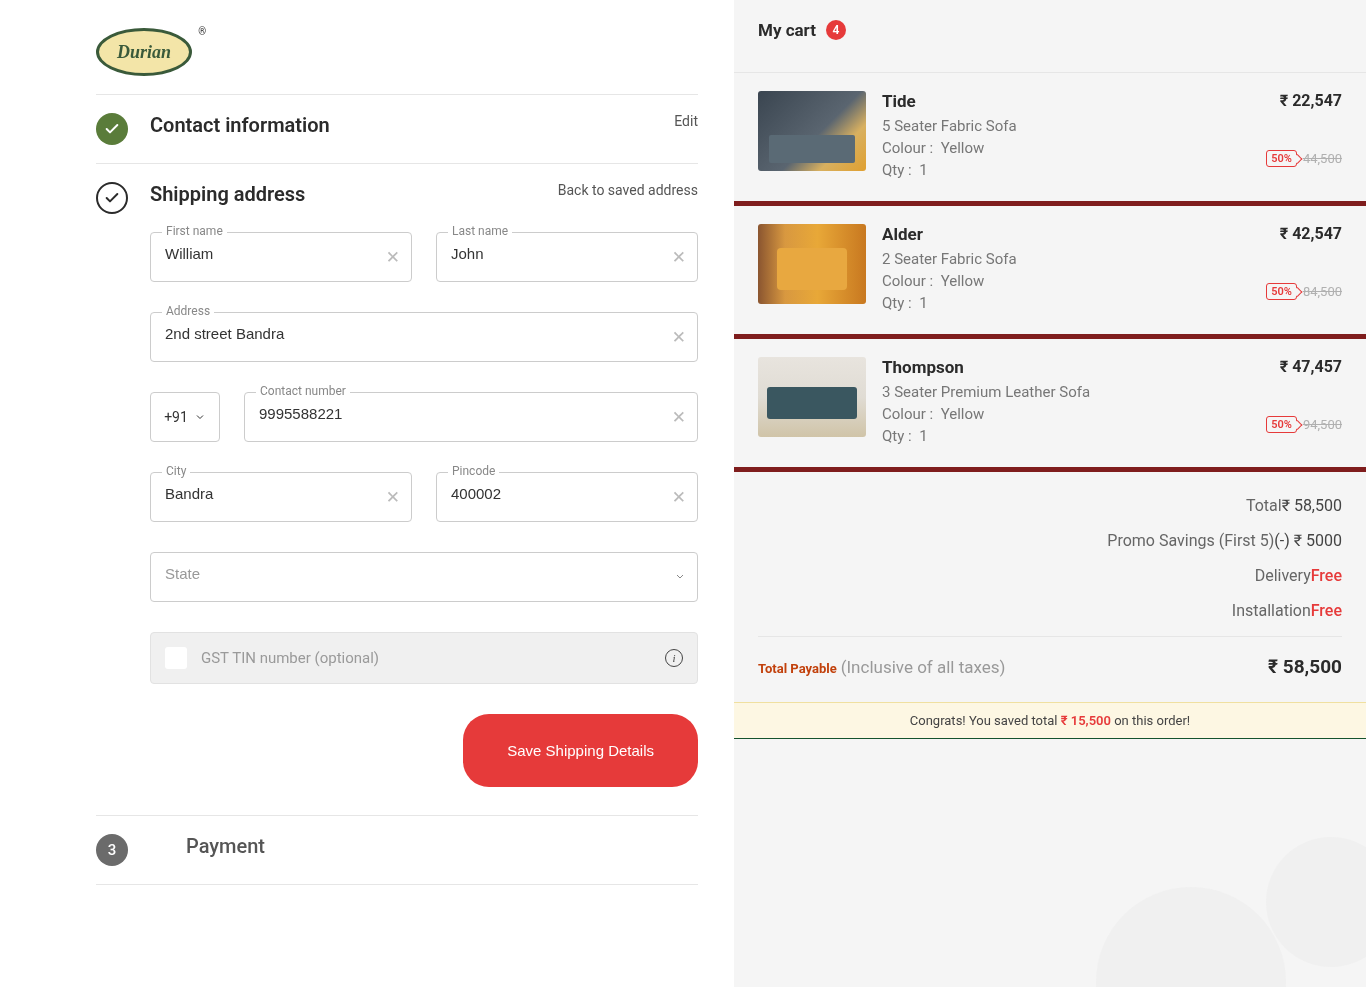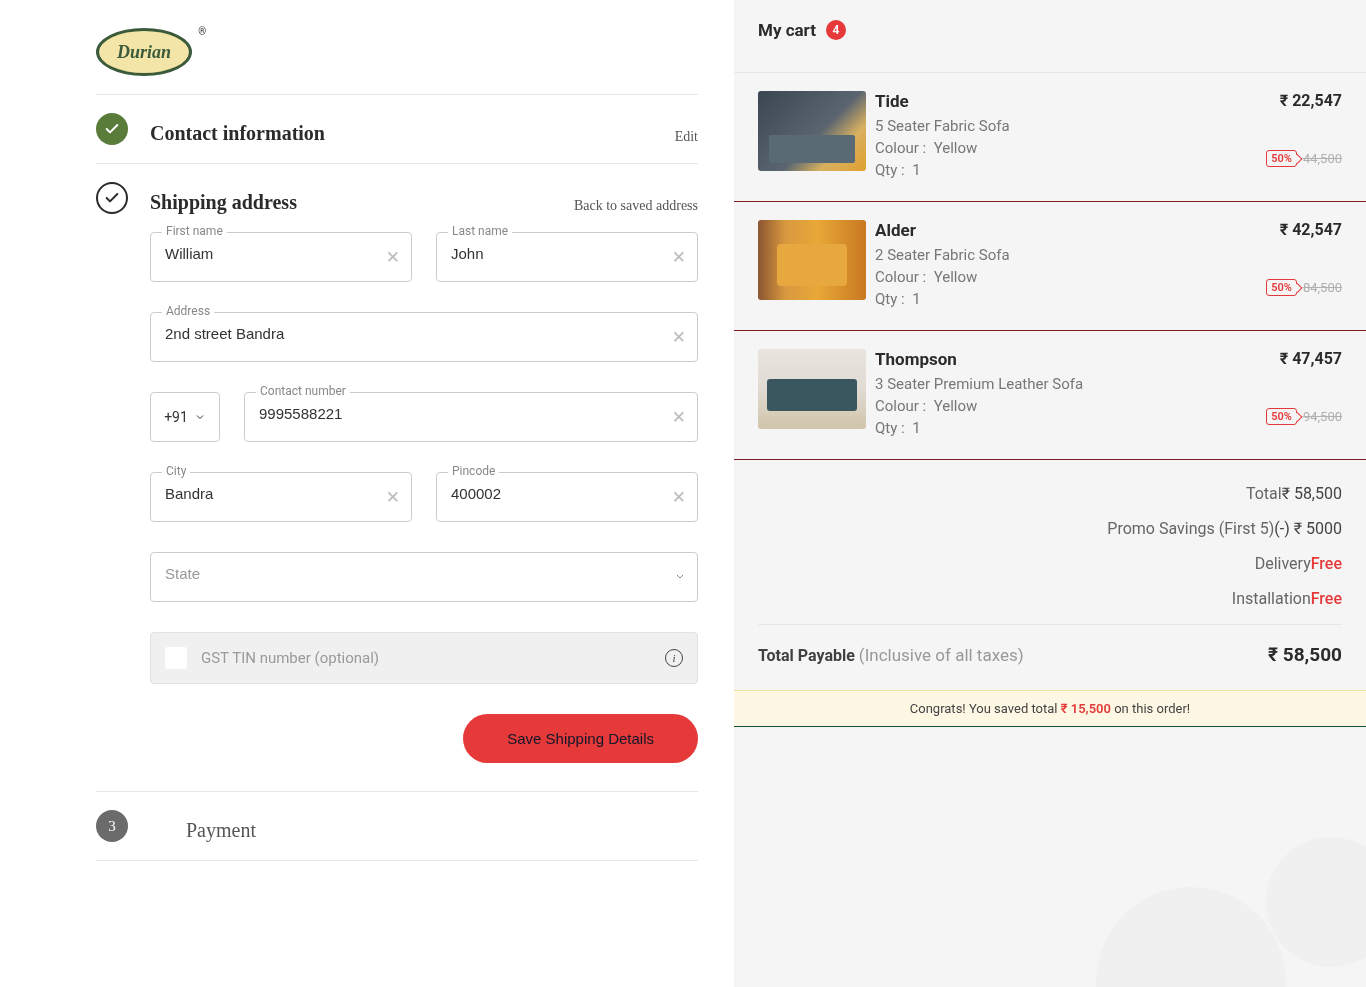--- a/index.html
+++ b/index.html
@@ -7,21 +7,21 @@
 .container { display: flex; width: 100%; height: 100%; }
 .left { flex: 0 0 734px; padding: 28px 36px 28px 96px; }
 .right { flex: 1; background: #f5f5f5; padding: 0; }
 
 .logo-wrap { position: relative; width: 106px; margin-bottom: 18px; }
 .logo { width: 96px; height: 48px; background: #f3e5a8; border: 3px solid #3a5a3a; border-radius: 50%; display: flex; align-items: center; justify-content: center; font-style: italic; font-weight: 700; font-size: 18px; color: #3a5a3a; font-family: Georgia, serif; }
 .reg { position: absolute; top: -2px; right: -4px; font-size: 10px; color: #333; }
 
 .section-divider { border-top: 1px solid #e6e6e6; }
 
-.step-row { display: flex; align-items: flex-end; padding: 18px 0; font-family: Liberation Serif, serif; }
+.step-row { display: flex; align-items: flex-start; padding: 18px 0; }
 .step-icon { width: 32px; height: 32px; border-radius: 50%; display: flex; align-items: center; justify-content: center; margin-right: 22px; flex-shrink: 0; }
 .step-icon.done { background: #5a7c3a; color: #fff; }
 .step-icon.active { background: #fff; border: 2px solid #2b2b2b; color: #2b2b2b; }
 .step-icon.pending { background: #6b6b6b; color: #fff; font-size: 15px; font-weight: 500; }
 .step-title { font-size: 20px; font-weight: 600; color: #2b2b2b; flex: 1; }
 .step-title.pending { color: #555; font-weight: 500; margin-left: 36px; }
 .step-action { font-size: 14px; color: #555; cursor: pointer; }
 
 .form-area { padding-left: 54px; padding-bottom: 28px; }
 .form-row { display: flex; gap: 24px; margin-bottom: 30px; }
@@ -32,29 +32,29 @@
 .clear-x { position: absolute; right: 12px; top: 50%; transform: translateY(-50%); color: #bbb; font-size: 17px; cursor: pointer; line-height: 1; }
 .chevron { position: absolute; right: 12px; top: 50%; transform: translateY(-50%); color: #888; pointer-events: none; }
 
 .code-select { width: 70px; height: 50px; border: 1px solid #ccc; border-radius: 4px; display: flex; align-items: center; justify-content: center; gap: 6px; font-size: 14px; cursor: pointer; position: relative; }
 
 .gst-row { background: #f0f0f0; border: 1px solid #e2e2e2; border-radius: 4px; height: 52px; display: flex; align-items: center; padding: 0 14px; gap: 14px; margin-bottom: 30px; }
 .gst-check { width: 22px; height: 22px; background: #fff; border-radius: 3px; cursor: pointer; }
 .gst-label { flex: 1; color: #9a9a9a; font-size: 15px; }
 .info-icon { width: 18px; height: 18px; border: 1.5px solid #444; border-radius: 50%; display: flex; align-items: center; justify-content: center; font-size: 11px; font-style: italic; font-family: serif; color: #444; cursor: pointer; }
 
-.save-btn { display: block; margin-left: auto; background: #e63a3a; color: #0f172a; border: none; border-radius: 26px; padding: 16px 44px; font-size: 15px; font-weight: 500; cursor: pointer; }
+.save-btn { display: block; margin-left: auto; background: #e63a3a; color: #ffffff; border: none; border-radius: 26px; padding: 28px 44px; font-size: 15px; font-weight: 500; cursor: pointer; }
 
 
 .cart-header { padding: 20px 24px 32px; display: flex; align-items: center; gap: 10px; border-bottom: 1px solid #e6e6e6; }
 .cart-title { font-size: 17px; font-weight: 700; color: #2b2b2b; }
 .cart-badge { background: #e63a3a; color: #fff; border-radius: 10px; min-width: 20px; height: 20px; display: flex; align-items: center; justify-content: center; font-size: 12px; font-weight: 600; padding: 0 6px; }
 
 .cart-items { }
-.cart-item { display: flex; gap: 9px; padding: 18px 24px; border-bottom: 1px solid #7f1d1d; }
+.cart-item { display: flex; gap: 16px; padding: 18px 24px; border-bottom: 5px solid #7f1d1d; }
 .item-img { width: 108px; height: 80px; border-radius: 3px; flex-shrink: 0; }
 .img1 { background: linear-gradient(135deg, #3a4550 0%, #5a6570 55%, #d8b060 75%, #e0a030 100%); position: relative; }
 .img1::after { content: ''; position: absolute; left: 10%; right: 10%; top: 55%; bottom: 10%; background: #5a6a75; border-radius: 2px; }
 .img2 { background: linear-gradient(90deg, #8a5530 0%, #d89840 25%, #e8a838 55%, #c87820 100%); position: relative; }
 .img2::after { content: ''; position: absolute; left: 18%; right: 18%; top: 30%; bottom: 18%; background: #e8a840; border-radius: 4px; }
 .img3 { background: linear-gradient(180deg, #e8e4de 0%, #e0dcd4 50%, #d0c4a8 100%); position: relative; }
 .img3::after { content: ''; position: absolute; left: 8%; right: 8%; top: 38%; bottom: 22%; background: #3a5760; border-radius: 3px; }
 .item-details { flex: 1; }
 .item-name { font-size: 17px; font-weight: 700; color: #2b2b2b; margin-bottom: 6px; }
 .item-desc { font-size: 15px; color: #777; margin-bottom: 4px; }
@@ -64,21 +64,21 @@
 .discount-row { display: flex; align-items: center; justify-content: flex-end; gap: 6px; margin-top: 40px; }
 .discount-badge { border: 1.5px solid #e63a3a; color: #e63a3a; font-size: 11px; font-weight: 600; padding: 1px 4px; border-radius: 3px; position: relative; }
 .discount-badge::after { content: ''; position: absolute; right: -5px; top: 50%; transform: translateY(-50%) rotate(45deg); width: 6px; height: 6px; border-top: 1.5px solid #e63a3a; border-right: 1.5px solid #e63a3a; background: #f5f5f5; }
 .old-price { color: #b0b0b0; text-decoration: line-through; font-size: 13px; }
 
 .totals { padding: 24px; }
 .total-row { display: flex; justify-content: flex-end; font-size: 16px; color: #666; margin-bottom: 16px; }
 .total-row .val { color: #444; }
 .total-row .free { color: #e63a3a; font-weight: 500; }
 .payable-row { display: flex; justify-content: space-between; align-items: baseline; padding-top: 18px; border-top: 1px solid #e6e6e6; }
-.payable-label { font-size: 16px; font-weight: 700; color: #404040; }
+.payable-label { font-size: 13px; font-weight: 700; color: #c2410c; }
 .payable-sub { font-size: 17px; color: #999; font-weight: 400; }
 .payable-val { font-size: 19px; font-weight: 700; color: #2b2b2b; }
 
 .congrats { background: #fdf7e3; border-top: 1px solid #f0e0a0; border-bottom: 1px solid #14532d; padding: 10px; text-align: center; font-size: 13px; color: #444; }
 .congrats .amt { color: #e63a3a; font-weight: 600; }
 
 .bg-circles { position: absolute; bottom: -90px; right: -30px; pointer-events: none; }
 .circle { position: absolute; border-radius: 50%; background: #eeeeee; opacity: .7; }
 .c1 { width: 190px; height: 190px; bottom: 0; right: 110px; }
 .c2 { width: 130px; height: 130px; bottom: 110px; right: 0; }

